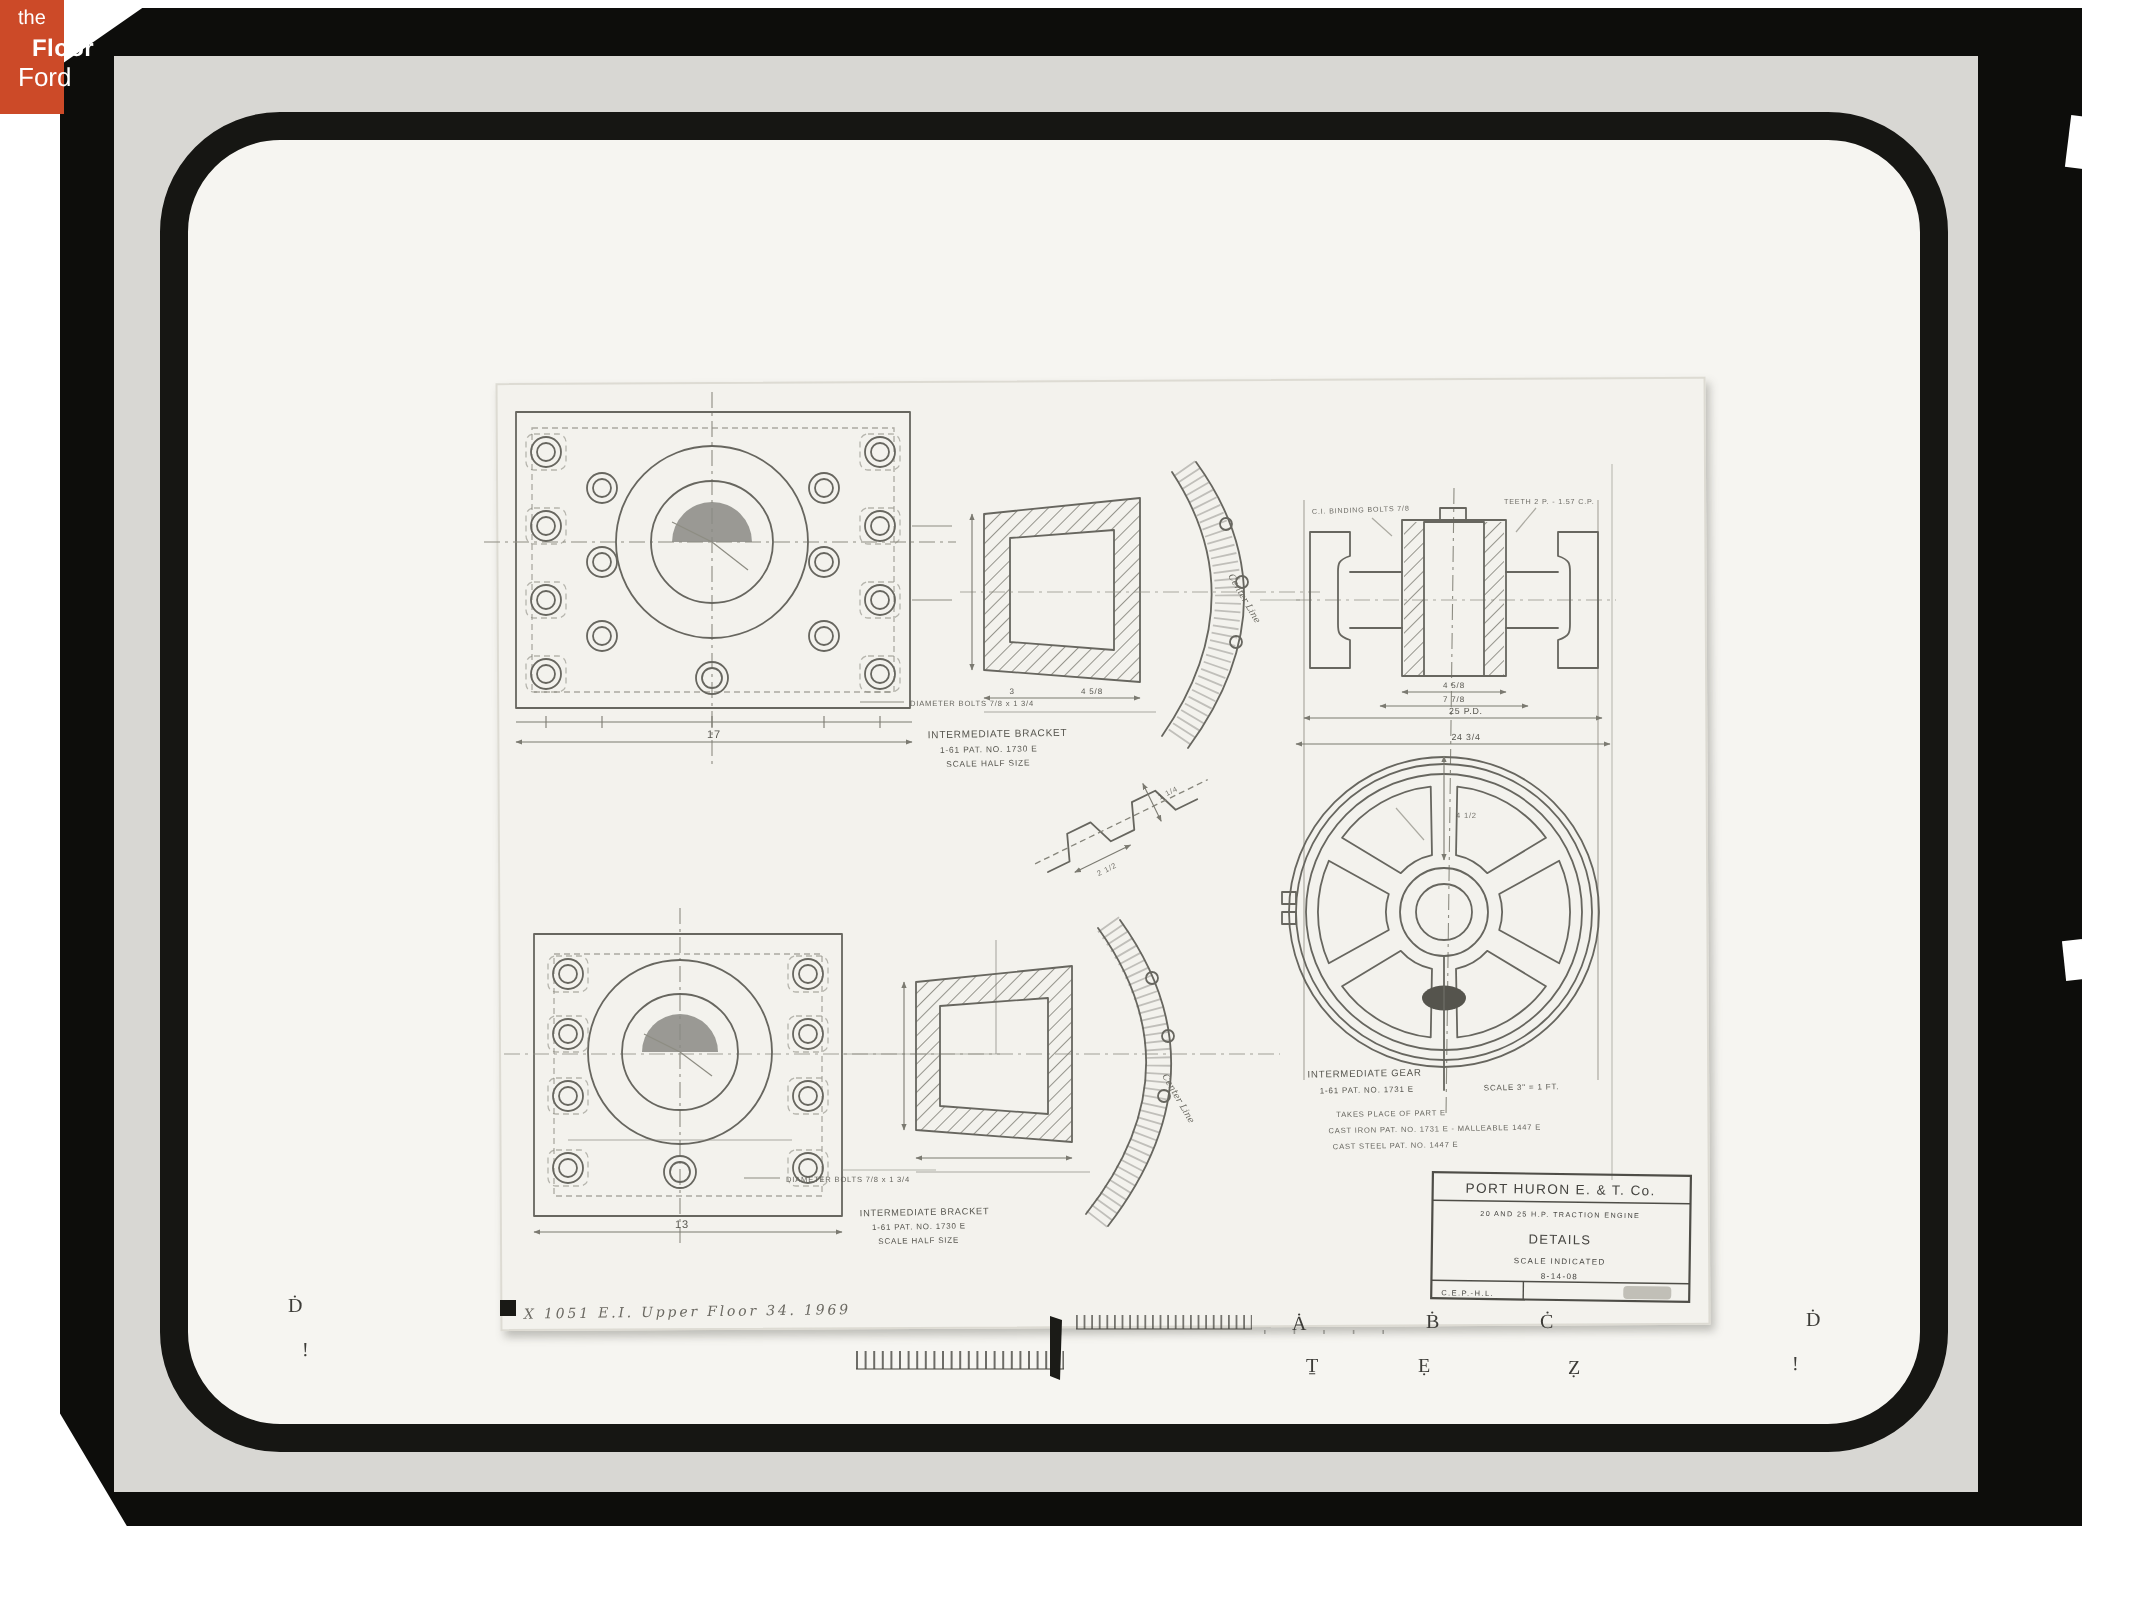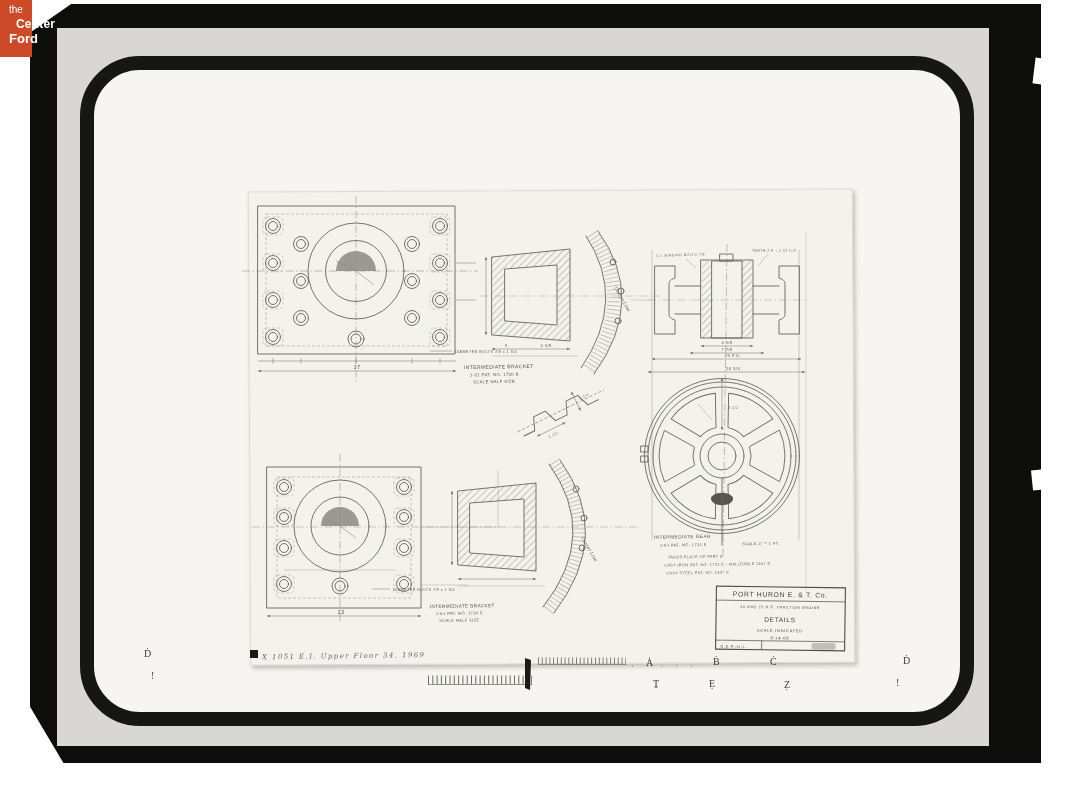--- a/index.html
+++ b/index.html
@@ -15,21 +15,21 @@
   #photo{left:57px;top:28px;width:932px;height:718px;background:#d8d7d3;}
   #card-ring{left:80px;top:56px;width:894px;height:670px;box-sizing:border-box;
     border:14px solid #161613;border-radius:60px;background:#f6f5f1;}
   #sheet{left:249px;top:190px;width:603px;height:472px;background:#f3f2ed;
     border:1px solid #dddbd3;box-shadow:2px 3px 4px rgba(90,88,80,.35);transform:rotate(-0.3deg);}
 
   
   #logo{left:0;top:0;width:32px;height:57px;background:#cc4a28;z-index:50;color:#fff;}
   #logo .t{position:absolute;left:9px;top:4px;font-size:10px;font-weight:400;}
   #logo .h{position:absolute;left:16px;top:17px;font-size:12px;font-weight:bold;letter-spacing:.2px;}
-  #logo .f{position:absolute;left:9px;top:31px;font-size:13px;font-weight:bold;}
+  #logo .f{position:absolute;left:9px;top:31px;font-size:13px;font-weight:normal;}
 
   
   .fid{position:absolute;font-family:"Liberation Serif",serif;font-size:10px;color:#3d3c38;z-index:20;}
   #handnote{left:262px;top:652px;width:190px;font-family:"DejaVu Serif",serif;font-style:italic;
     font-size:7px;letter-spacing:1.4px;color:#6b6962;transform:rotate(-0.8deg);z-index:21;}
   #blob-left{left:250px;top:650px;width:8px;height:8px;background:#191915;z-index:22;}
 
   
   #draw{left:0;top:0;width:1067px;height:800px;z-index:10;}
   .ln{stroke:#67665f;stroke-width:.9;fill:none;stroke-linejoin:round;stroke-linecap:round;}
@@ -54,21 +54,21 @@
   <div class="abs notch" style="left:26px;top:700px;width:38px;height:64px;clip-path:polygon(0 0,0 100%,100% 100%);z-index:5;"></div>
   <div class="abs notch" style="left:1034px;top:58px;width:9px;height:26px;transform:rotate(7deg);z-index:5;"></div>
   <div class="abs notch" style="left:1032px;top:470px;width:10px;height:20px;transform:rotate(-6deg);z-index:5;"></div>
 
   <div class="abs" id="photo"></div>
   <div class="abs" id="card-ring"></div>
   <div class="abs" id="sheet"></div>
 
   <div class="abs" id="logo">
     <span class="t">the</span>
-    <span class="h">Center</span>
+    <span class="h">Floor</span>
     <span class="f">Ford</span>
   </div>
 
   <div class="fid" style="left:144px;top:648px;">Ḋ</div>
   <div class="fid" style="left:151px;top:670px;">!</div>
   <div class="fid" style="left:646px;top:657px;">Ȧ</div>
   <div class="fid" style="left:713px;top:656px;">Ḃ</div>
   <div class="fid" style="left:770px;top:656px;">Ċ</div>
   <div class="fid" style="left:903px;top:655px;">Ḋ</div>
   <div class="fid" style="left:653px;top:678px;">Ṯ</div>

